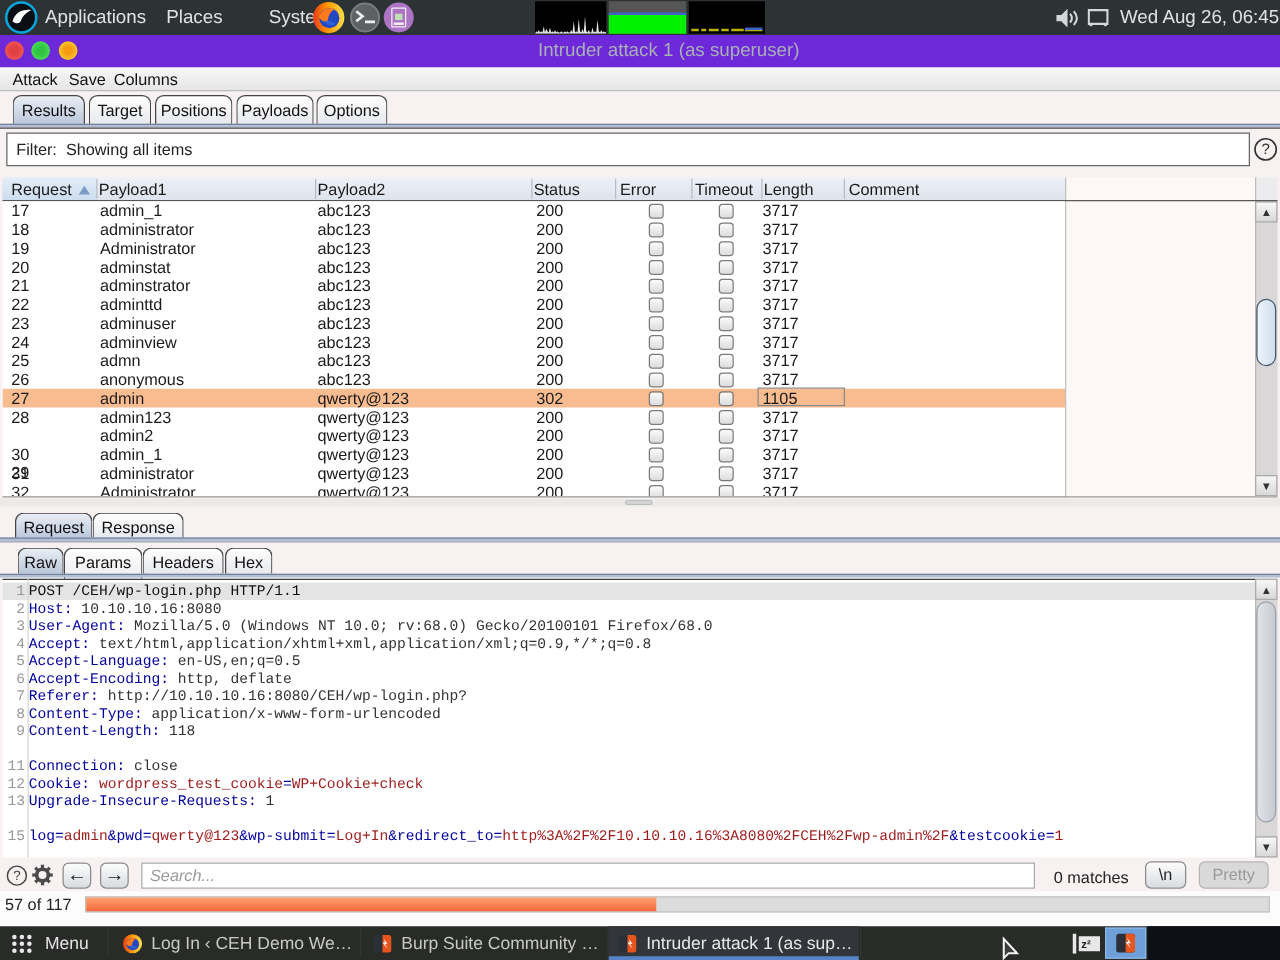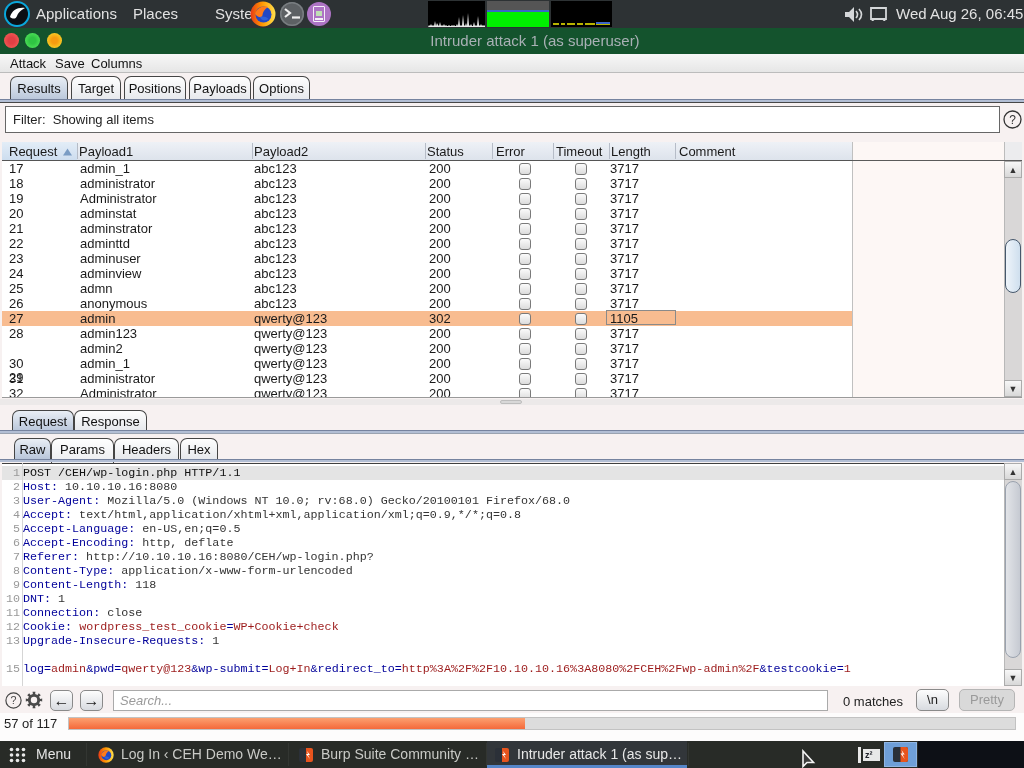--- a/index.html
+++ b/index.html
@@ -6,21 +6,21 @@
 html,body { width:1024px; height:768px; overflow:hidden; }
 body { font-family:"Liberation Sans", sans-serif; position:relative; background:#f7f1f1; }
 .abs { position:absolute; }
 
 
 #toppanel { left:0; top:0; width:1024px; height:28px; background:#2d3234; color:#dcdcdc; }
 .topmenu { position:absolute; top:0; height:28px; line-height:28px; font-size:15px; color:#e2e2e2; }
 .circ { position:absolute; border-radius:50%; }
 
 
-#titlebar { left:0; top:28px; width:1024px; height:26px; background:#14532d; }
+#titlebar { left:0; top:28px; width:1024px; height:26px; background:#6d28d9; }
 #titletext { position:absolute; left:430px; top:4px; width:210px; text-align:center; font-size:15px; color:#a9b0b5; white-space:nowrap; }
 
 
 #menubar { left:0; top:54px; width:1024px; height:19px; background:linear-gradient(#f7f7f7,#e6e6e6); border-bottom:1px solid #bcbcbc; font-size:13px; color:#111; }
 #menubar span { position:absolute; top:2px; }
 
 
 .tab { position:absolute; border:1px solid #454545; border-bottom:none; border-radius:7px 7px 0 0; background:linear-gradient(#fefefe,#e6e8ec); font-size:13px; color:#111; text-align:center; }
 .tab.sel { background:linear-gradient(#e9eef5,#b9c6da); }
 .tabline { position:absolute; left:0; width:1024px; height:3px; background:#b2bed4; border-top:1px solid #76839f; }
@@ -352,21 +352,20 @@
 <div class="abs" id="editor">
     <div class="eline" style="top:2.5px;background:#e4e4e4;"><span class="lnum">1</span><span class="etext"><span class="bk">POST /CEH/wp-login.php HTTP/1.1</span></span></div>
     <div class="eline" style="top:16.5px;"><span class="lnum">2</span><span class="etext"><span class="hn">Host:</span><span class="hv"> 10.10.10.16:8080</span></span></div>
     <div class="eline" style="top:30.5px;"><span class="lnum">3</span><span class="etext"><span class="hn">User-Agent:</span><span class="hv"> Mozilla/5.0 (Windows NT 10.0; rv:68.0) Gecko/20100101 Firefox/68.0</span></span></div>
     <div class="eline" style="top:44.5px;"><span class="lnum">4</span><span class="etext"><span class="hn">Accept:</span><span class="hv"> text/html,application/xhtml+xml,application/xml;q=0.9,*/*;q=0.8</span></span></div>
     <div class="eline" style="top:58.5px;"><span class="lnum">5</span><span class="etext"><span class="hn">Accept-Language:</span><span class="hv"> en-US,en;q=0.5</span></span></div>
     <div class="eline" style="top:72.5px;"><span class="lnum">6</span><span class="etext"><span class="hn">Accept-Encoding:</span><span class="hv"> http, deflate</span></span></div>
     <div class="eline" style="top:86.5px;"><span class="lnum">7</span><span class="etext"><span class="hn">Referer:</span><span class="hv"> http://10.10.10.16:8080/CEH/wp-login.php?</span></span></div>
     <div class="eline" style="top:100.5px;"><span class="lnum">8</span><span class="etext"><span class="hn">Content-Type:</span><span class="hv"> application/x-www-form-urlencoded</span></span></div>
     <div class="eline" style="top:114.5px;"><span class="lnum">9</span><span class="etext"><span class="hn">Content-Length:</span><span class="hv"> 118</span></span></div>
-    <div class="eline" style="top:128.5px;"><span class="lnum">10</span><span class="etext"><span class="hn">DNT:</span><span class="hv"> 1</span></span></div>
     <div class="eline" style="top:142.5px;"><span class="lnum">11</span><span class="etext"><span class="hn">Connection:</span><span class="hv"> close</span></span></div>
     <div class="eline" style="top:156.5px;"><span class="lnum">12</span><span class="etext"><span class="hn">Cookie:</span><span class="hv"> </span><span class="mr">wordpress_test_cookie</span><span class="hn">=</span><span class="mr">WP+Cookie+check</span></span></div>
     <div class="eline" style="top:170.5px;"><span class="lnum">13</span><span class="etext"><span class="hn">Upgrade-Insecure-Requests:</span><span class="hv"> 1</span></span></div>
     <div class="eline" style="top:198.5px;"><span class="lnum">15</span><span class="etext"><span class="hn">log=</span><span class="mr">admin</span><span class="hn">&amp;pwd=</span><span class="mr">qwerty@123</span><span class="hn">&amp;wp-submit=</span><span class="mr">Log+In</span><span class="hn">&amp;redirect_to=</span><span class="mr">http%3A%2F%2F10.10.10.16%3A8080%2FCEH%2Fwp-admin%2F</span><span class="hn">&amp;testcookie=</span><span class="mr">1</span></span></div>
   </div>
 <div class="abs" style="left:2px;top:463px;width:1002px;height:1px;background:#3f3f3f;"></div>
 <div class="abs" style="left:22px;top:463px;width:1px;height:223px;background:#d5d5d5;"></div>
 
 <div class="sbtrack" style="left:1004px;top:463px;width:18px;height:223px;"></div>
 <div class="sbbtn" style="left:1004px;top:463px;">▲</div>

